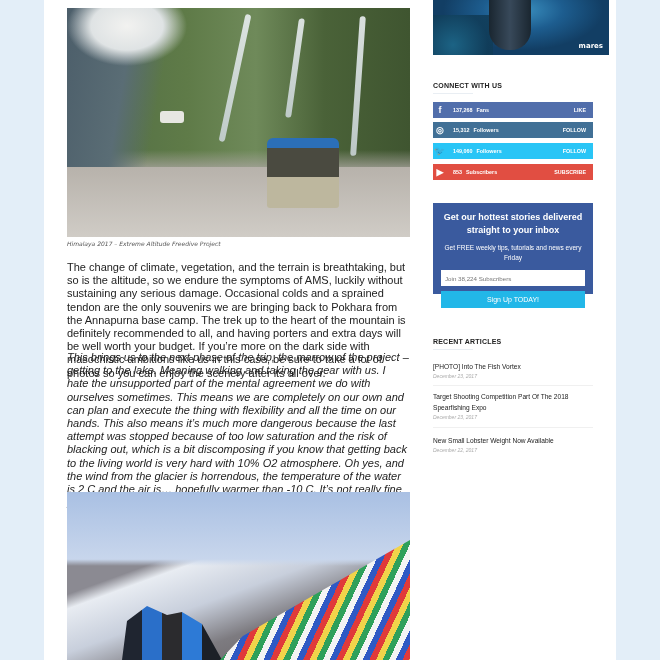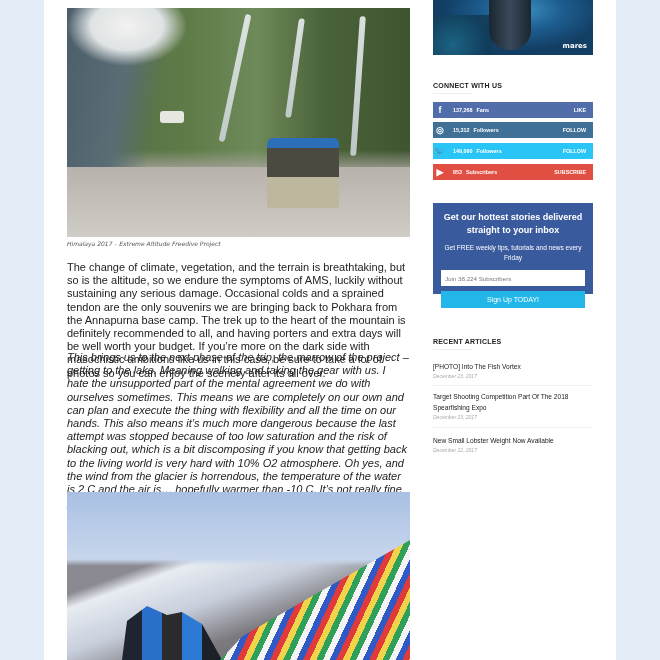--- a/index.html
+++ b/index.html
@@ -33,21 +33,21 @@
     }
     .flags { position: absolute; right: 0; bottom: 0; width: 190px; height: 120px;
       background: repeating-linear-gradient(115deg, #2f59c4 0 6px, #e03a3a 6px 12px, #f1d44a 12px 18px, #2ea05a 18px 24px, #f4f4f4 24px 30px);
       clip-path: polygon(100% 0, 100% 100%, 0 100%, 12% 80%); }
     .people { position: absolute; left: 55px; bottom: 0; width: 100px; height: 60px;
       background: linear-gradient(90deg, #1f2530 0 20%, #2a6fc9 20% 40%, #2b2b2e 40% 60%, #2d7ad6 60% 80%, #1c2027 80%);
       clip-path: polygon(0 100%, 5% 35%, 25% 10%, 45% 25%, 60% 20%, 80% 40%, 100% 100%); }
 
     
     .side { position: absolute; left: 389px; top: 0; width: 160px; }
-    .ad { position: absolute; left: 0; top: 0; width: 160px; height: 55px;
+    .ad { position: absolute; left: 0; top: 0; width: 176px; height: 55px;
       background: radial-gradient(ellipse 80px 40px at 90px 10px, #3a8fbf 0%, #1d5d8f 50%, #123e64 100%); overflow: hidden; }
     .ad-fin { position: absolute; left: 56px; top: -10px; width: 42px; height: 60px; background: linear-gradient(90deg, #1a2630, #38495a, #1a2630); border-radius: 0 0 20px 20px; }
     .ad-reef { position: absolute; left: 0; bottom: 0; width: 60px; height: 40px; background: radial-gradient(circle at 20px 30px, #1d6788, #103c58 70%); opacity: .9; }
     .ad-logo { position: absolute; right: 6px; bottom: 5px; font-size: 7px; font-weight: bold; color: #fff; font-family: "DejaVu Sans", sans-serif; }
     .w-title { position: absolute; left: 0; font-size: 7px; font-weight: bold; color: #222; letter-spacing: .2px; }
     .w-title::after { content: ""; position: absolute; left: 0; top: 11px; width: 40px; height: 1px; background: #e9eef3; }
     .social { position: absolute; left: 0; width: 160px; height: 16px; color: #fff; display: flex; align-items: center; font-size: 5.4px; font-weight: bold; }
     .social .ico { width: 14px; display: flex; align-items: center; justify-content: center; font-size: 9px; font-weight: bold; }
     .social .count { margin-left: 6px; }
     .social .unit { margin-left: 4px; }

